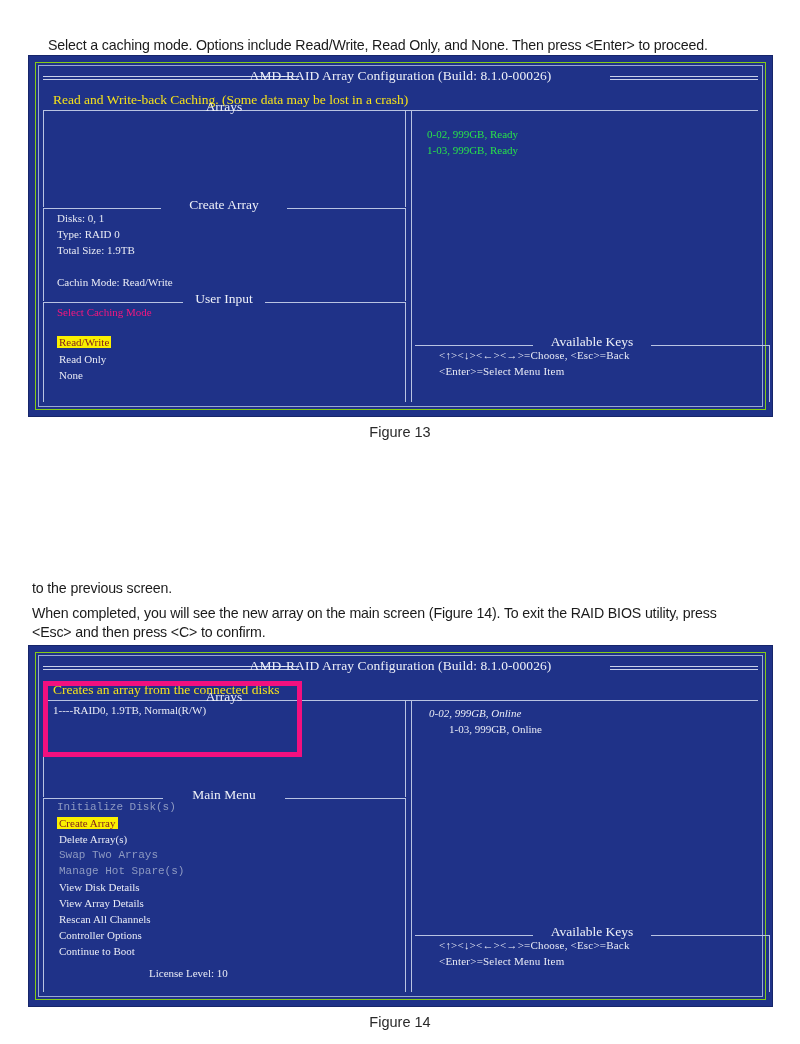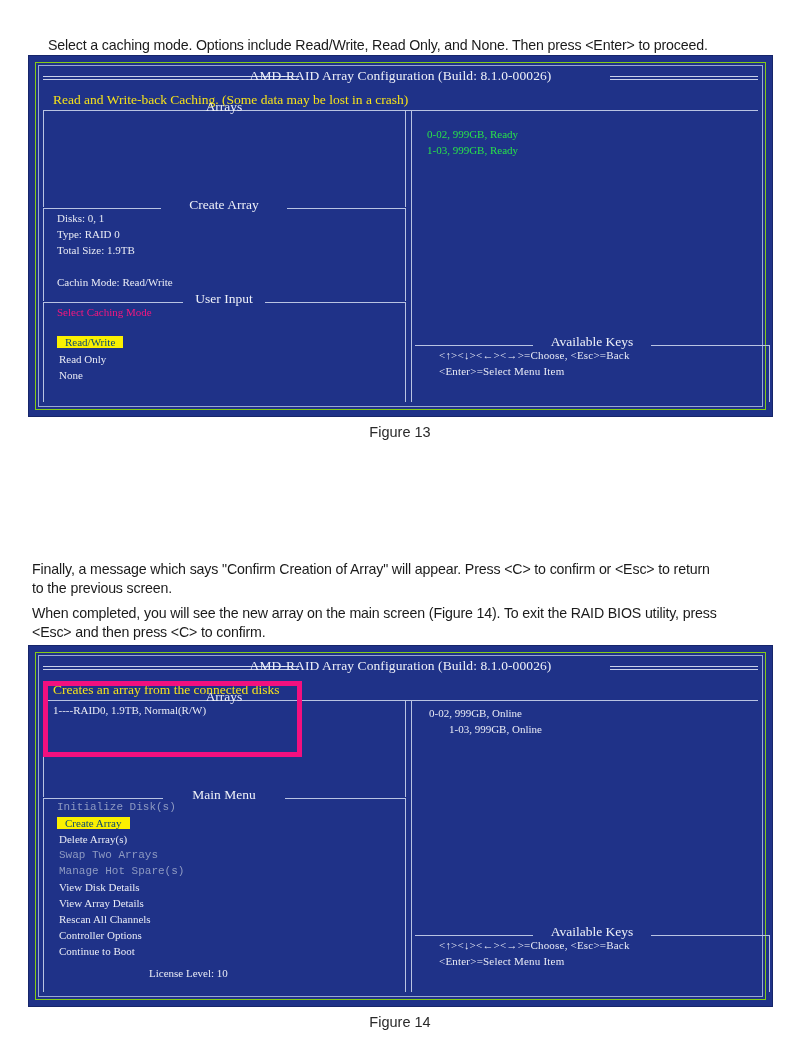--- a/index.html
+++ b/index.html
@@ -128,22 +128,22 @@
     font-size: 11px;
     color: #e9ebf5;
     white-space: nowrap;
     text-align: center;
   }
   .txt.green   { color: #28e04a; }
   .txt.magenta { color: #f5177f; }
   .txt.dim     { color: #8e9ac2; font-family: Liberation Mono, monospace; }
   .txt.hl {
     background: #fbf000;
-    color: #0c4a6e;
-    padding: 0 8px;
+    color: #7f1d1d;
+    padding: 0 2px;
   }
 
   .keys-line { letter-spacing: 0.2px; }
 
   
   .anno-box {
     position: absolute;
     border: 5px solid #f2107f;
     background: transparent;
     pointer-events: none;
@@ -219,21 +219,20 @@
 
         <div class="txt keys-line" style="left:400px; top:283px;">&lt;↑&gt;&lt;↓&gt;&lt;←&gt;&lt;→&gt;=Choose,  &lt;Esc&gt;=Back</div>
         <div class="txt keys-line" style="left:400px; top:299px;">&lt;Enter&gt;=Select Menu Item</div>
 
       </div>
     </div>
   </div>
 
   <div class="fig-caption" style="top:424px;">Figure 13</div>
 
-  <p class="prose" style="top:546px;">Finally, a message which says "Confirm Creation of Array" will appear. Press &lt;C&gt; to confirm or &lt;Esc&gt; to return</p>
   <p class="prose" style="top:565px;">to the previous screen.</p>
   <p class="prose" style="top:590px;">When completed, you will see the new array on the main screen (Figure 14). To exit the RAID BIOS utility, press</p>
   <p class="prose" style="top:609px;">&lt;Esc&gt; and then press &lt;C&gt; to confirm.</p>
 
   <div class="bios" style="top:645px; height:362px;">
     <div class="bios-inner">
       <div class="bios-inner2">
 
         <div class="title-bar" style="margin-top:3px;">
           <div class="rule left"></div>
@@ -271,21 +270,21 @@
         <div class="txt dim" style="left:20px; top:193px;">Swap Two Arrays</div>
         <div class="txt dim" style="left:20px; top:209px;">Manage Hot Spare(s)</div>
         <div class="txt" style="left:20px; top:225px;">View Disk Details</div>
         <div class="txt" style="left:20px; top:241px;">View Array Details</div>
         <div class="txt" style="left:20px; top:257px;">Rescan All Channels</div>
         <div class="txt" style="left:20px; top:273px;">Controller Options</div>
         <div class="txt" style="left:20px; top:289px;">Continue to Boot</div>
 
         <div class="txt" style="left:110px; top:311px;">License Level: 10</div>
 
-        <div class="txt" style="left:390px; top:51px;">0-02,  999GB, Online</div>
+        <div class="txt" style="left:390px; top:51px;font-style:italic;">0-02,  999GB, Online</div>
         <div class="txt" style="left:410px; top:67px;">1-03,  999GB, Online</div>
 
         <div class="sect-head" style="left:376px; width:354px; top:275px;">
           <div class="ln" style="left:0; width:118px;"></div>
           <div class="ln" style="right:0; width:118px;"></div>
           <div class="lg">Available Keys</div>
         </div>
         <div class="vline" style="left:730px; top:279px; bottom:4px;"></div>
 
         <div class="txt keys-line" style="left:400px; top:283px;">&lt;↑&gt;&lt;↓&gt;&lt;←&gt;&lt;→&gt;=Choose,  &lt;Esc&gt;=Back</div>

